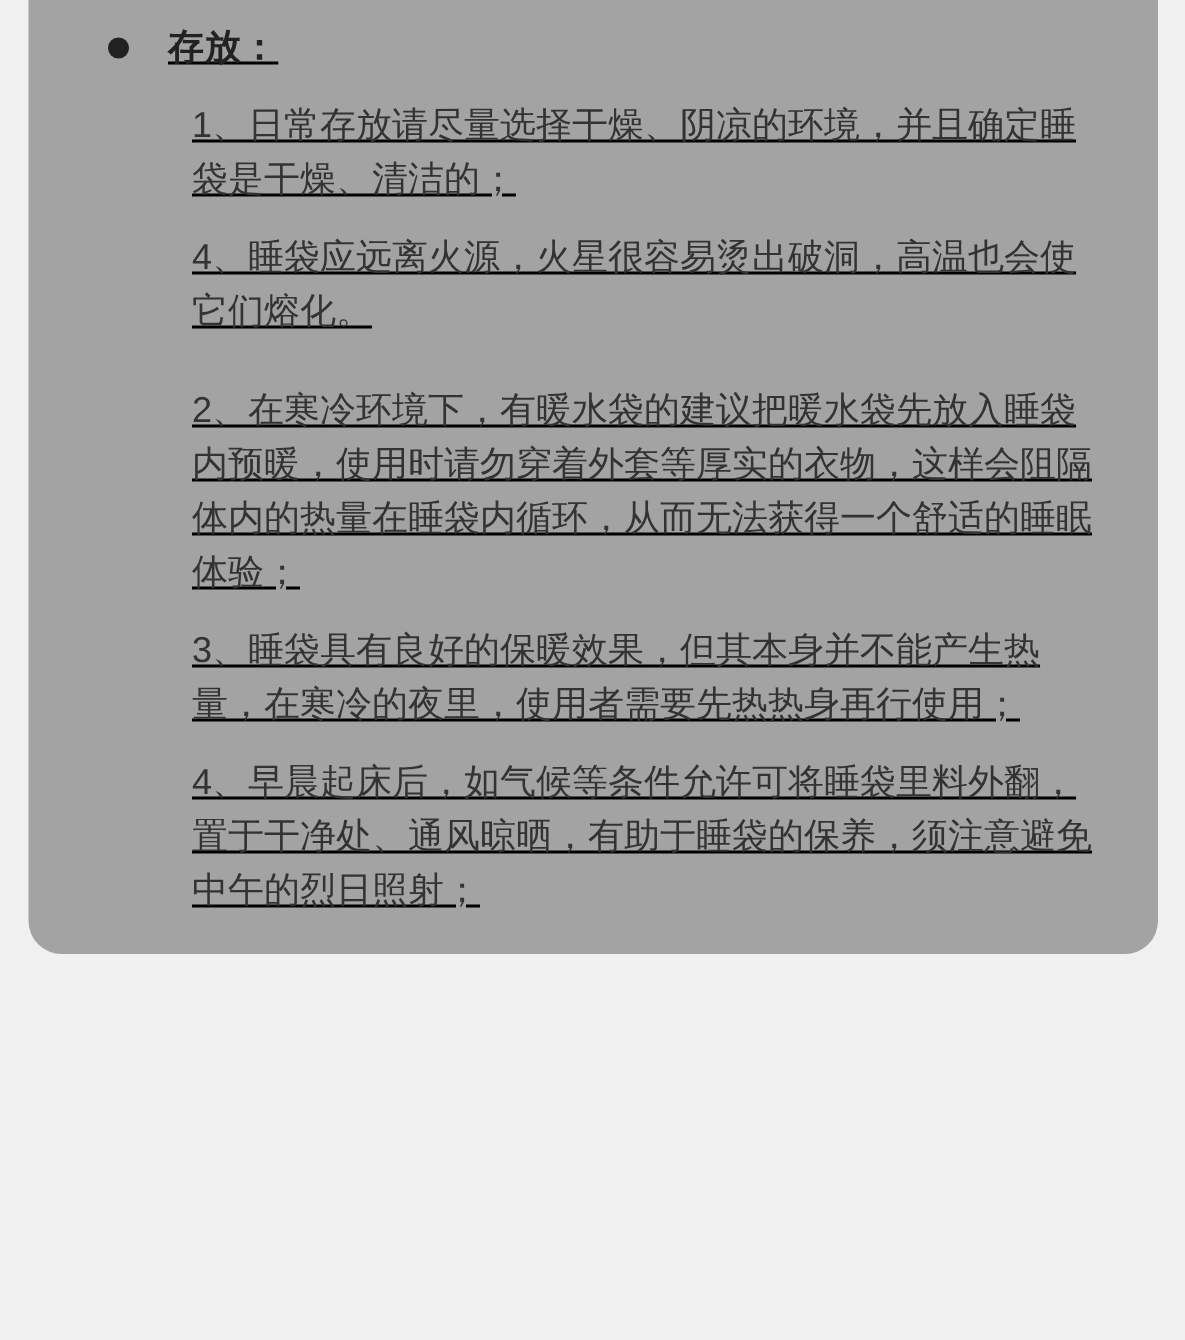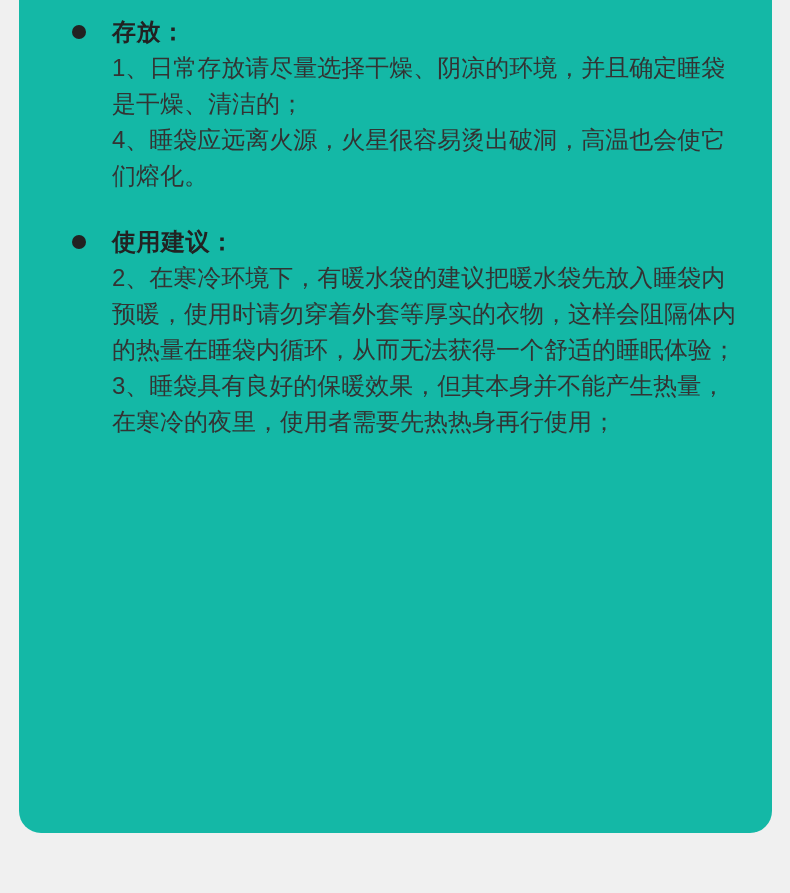--- a/index.html
+++ b/index.html
@@ -15,25 +15,26 @@
     position: relative;
     width: 790px;
     height: 893px;
     background: #f0f0f0;
   }
   .card {
     position: absolute;
     left: 19px;
     top: 0;
     width: 753px;
-    height: 833px;
-    background: #14b8a6;
+    height: 636px;
+    background: #a3a3a3;
     border-radius: 0 0 22px 22px;
     box-sizing: border-box;
     padding: 14px 0 0 93px;
+    text-decoration: underline;
   }
   .section {
     position: relative;
     width: 634px;
   }
   .section-gap {
     margin-top: 30px;
   }
   .heading-row {
     position: relative;
@@ -49,21 +50,21 @@
   }
   h2.heading {
     margin: 0;
     font-size: 24px;
     line-height: 36px;
     font-weight: bold;
     color: #222222;
     letter-spacing: 0.5px;
   }
   p.item {
-    margin: 0;
+    margin: 16px;
     font-size: 24px;
     line-height: 36px;
     font-weight: normal;
     color: #333333;
     overflow-wrap: break-word;
     text-align: left;
   }
 </style>
 </head>
 <body>
@@ -74,22 +75,19 @@
     <section class="section">
       <div class="heading-row">
         <span class="bullet"></span>
         <h2 class="heading">存放：</h2>
       </div>
       <p class="item">1、日常存放请尽量选择干燥、阴凉的环境，并且确定睡袋是干燥、清洁的；</p>
       <p class="item">4、睡袋应远离火源，火星很容易烫出破洞，高温也会使它们熔化。</p>
     </section>
 
     <section class="section section-gap">
-      <div class="heading-row">
-        <span class="bullet"></span>
-        <h2 class="heading">使用建议：</h2>
-      </div>
       <p class="item">2、在寒冷环境下，有暖水袋的建议把暖水袋先放入睡袋内预暖，使用时请勿穿着外套等厚实的衣物，这样会阻隔体内的热量在睡袋内循环，从而无法获得一个舒适的睡眠体验；</p>
       <p class="item">3、睡袋具有良好的保暖效果，但其本身并不能产生热量，在寒冷的夜里，使用者需要先热热身再行使用；</p>
+      <p class="item">4、早晨起床后，如气候等条件允许可将睡袋里料外翻，置于干净处、通风晾晒，有助于睡袋的保养，须注意避免中午的烈日照射；</p>
     </section>
 
   </div>
 </div>
 
 </body></html>

